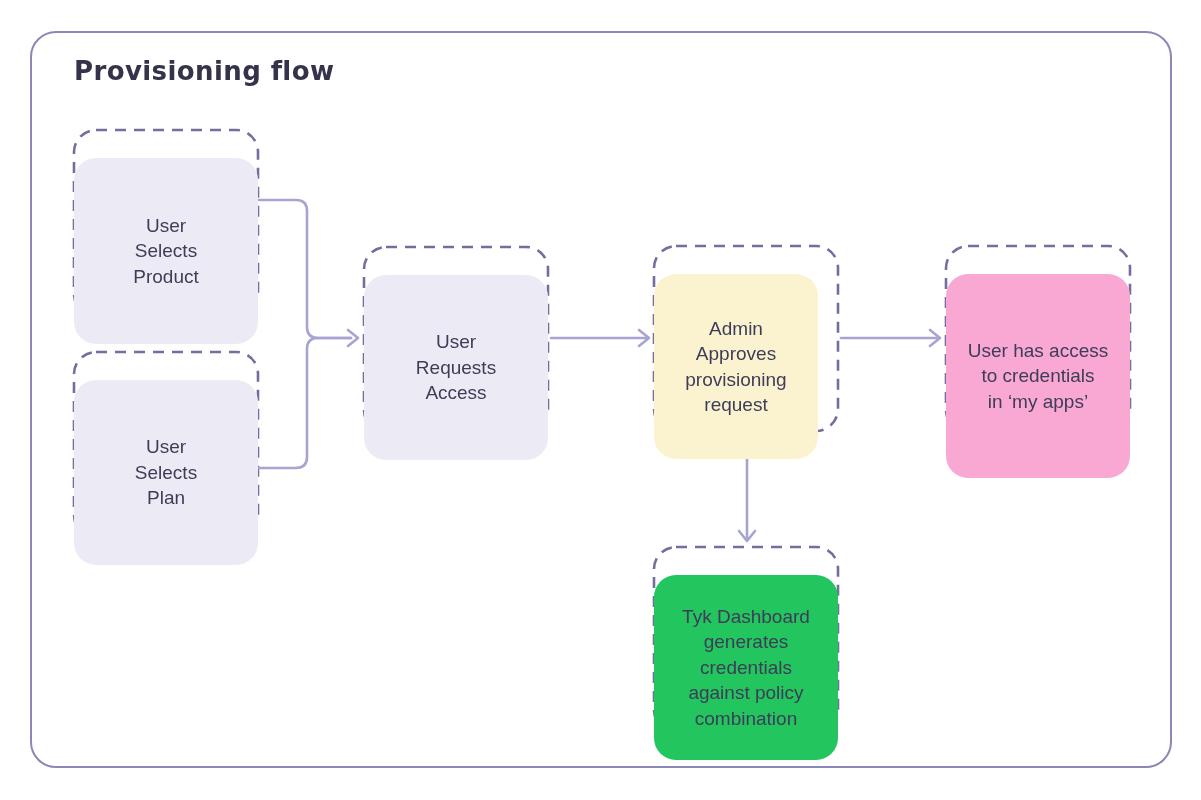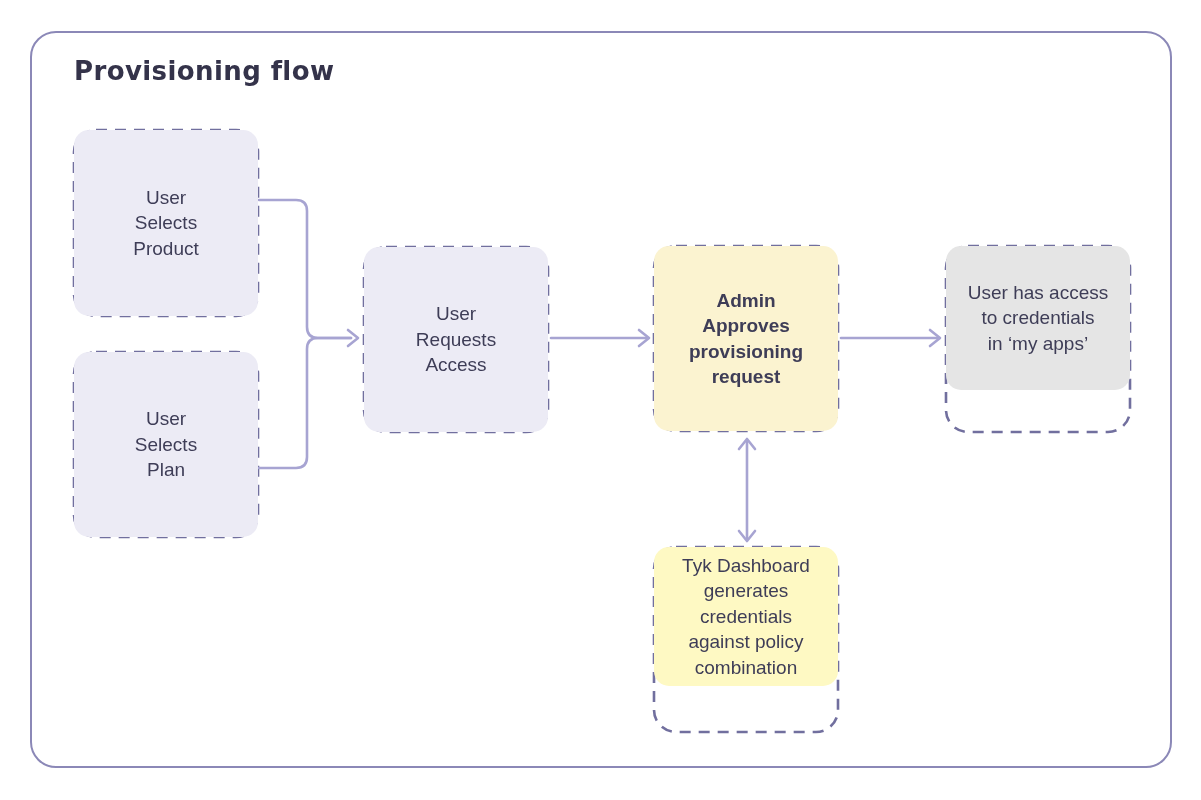--- a/index.html
+++ b/index.html
@@ -30,31 +30,32 @@
     position:absolute;
     left:74px;top:56px;
     font-size:26px;
     font-weight:700;
     letter-spacing:0.4px;
     color:var(--title-color);
     font-family:"DejaVu Sans","Liberation Sans",sans-serif;
   }
   .node{
     position:absolute;
-    border-radius:15px;
+    border-radius:22px;
     display:flex;
     align-items:center;
     justify-content:center;
     text-align:center;
     color:var(--text);
     font-size:19px;
     line-height:1.34;
     white-space:pre-line;
     padding:8px;
     box-sizing:border-box;
+    margin-top:28px;
   }
   svg.wires{
     position:absolute;
     left:0;top:0;
     width:1201px;height:800px;
     pointer-events:none;
   }
   svg.wires .edge{
     fill:none;
     stroke:var(--connector);
@@ -105,26 +106,26 @@
 Product</div>
 
 <div class="node" style="left: 74px; top: 352px; width: 184px; height: 185px; background: rgb(236, 235, 245);">User
 Selects
 Plan</div>
 
 <div class="node" style="left: 364px; top: 247px; width: 184px; height: 185px; background: rgb(236, 235, 245);">User
 Requests
 Access</div>
 
-<div class="node" style="left: 654px; top: 246px; width: 184px; height: 185px; background: rgb(251, 243, 208); font-weight: bold;">Admin
+<div class="node" style="left: 654px; top: 246px; width: 164px; height: 185px; background: rgb(251, 243, 208);">Admin
 Approves
 provisioning
 request</div>
 
-<div class="node" style="left: 946px; top: 246px; width: 184px; height: 144px; background: #e5e5e5;">User has access
+<div class="node" style="left: 946px; top: 246px; width: 184px; height: 204px; background: #f9a8d4;">User has access
 to credentials
 in ‘my apps’</div>
 
-<div class="node" style="left: 654px; top: 547px; width: 184px; height: 139px; background: #fef9c3;">Tyk Dashboard
+<div class="node" style="left: 654px; top: 547px; width: 184px; height: 185px; background: #22c55e;">Tyk Dashboard
 generates
 credentials
 against policy
 combination</div>
 
 </body></html>

